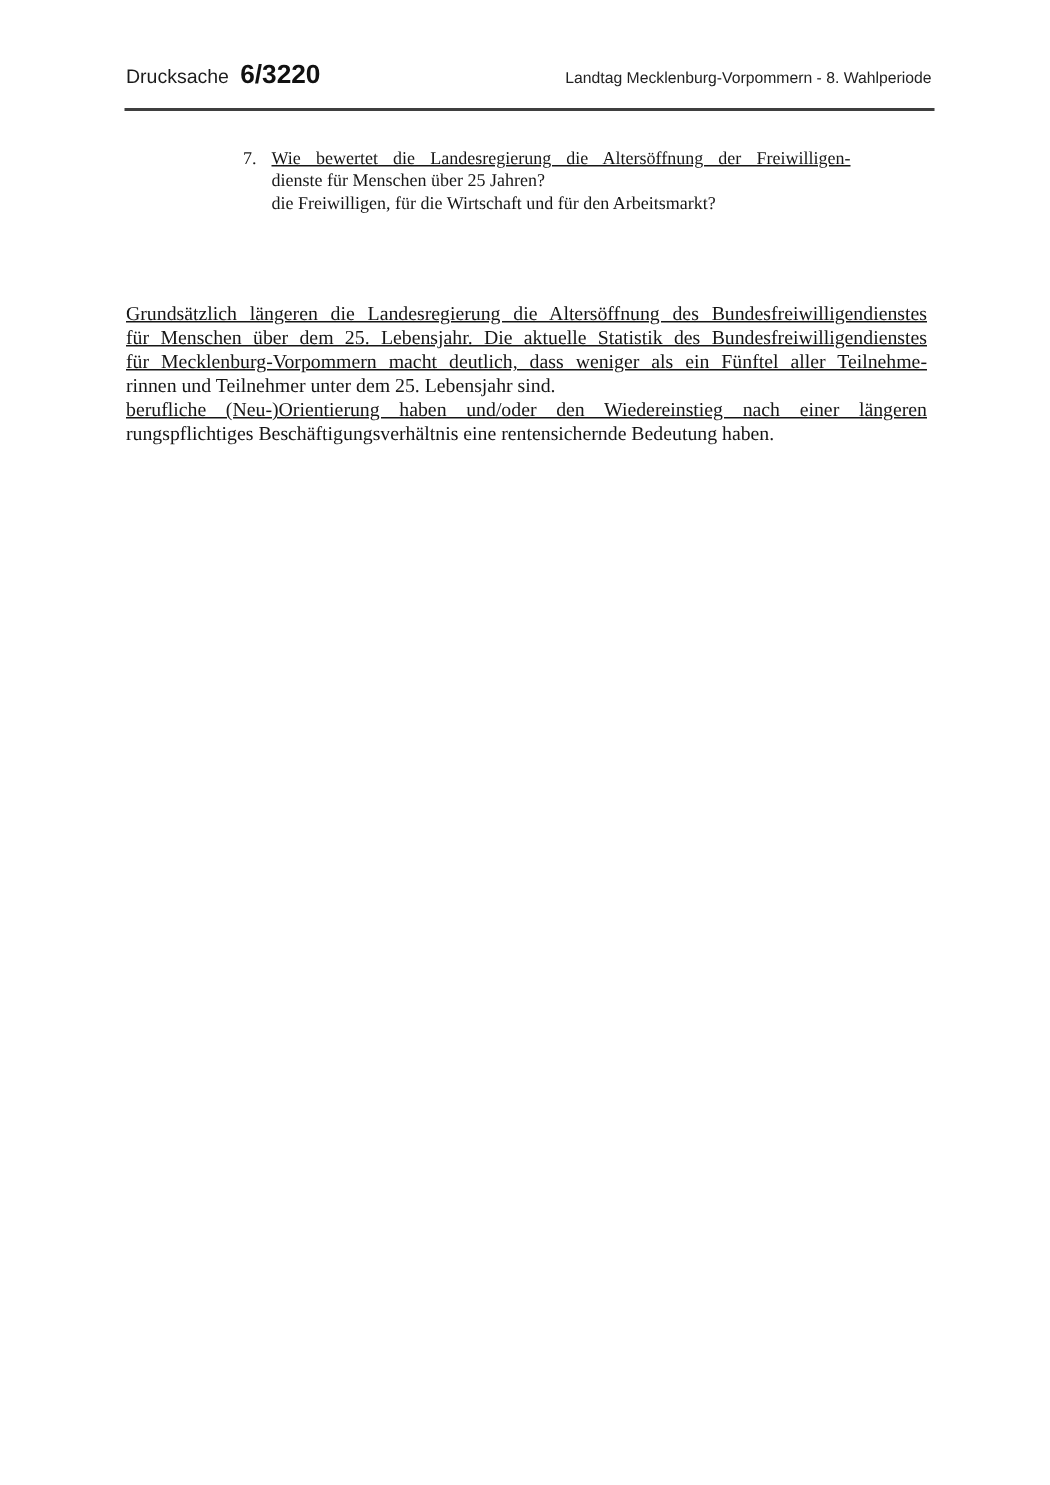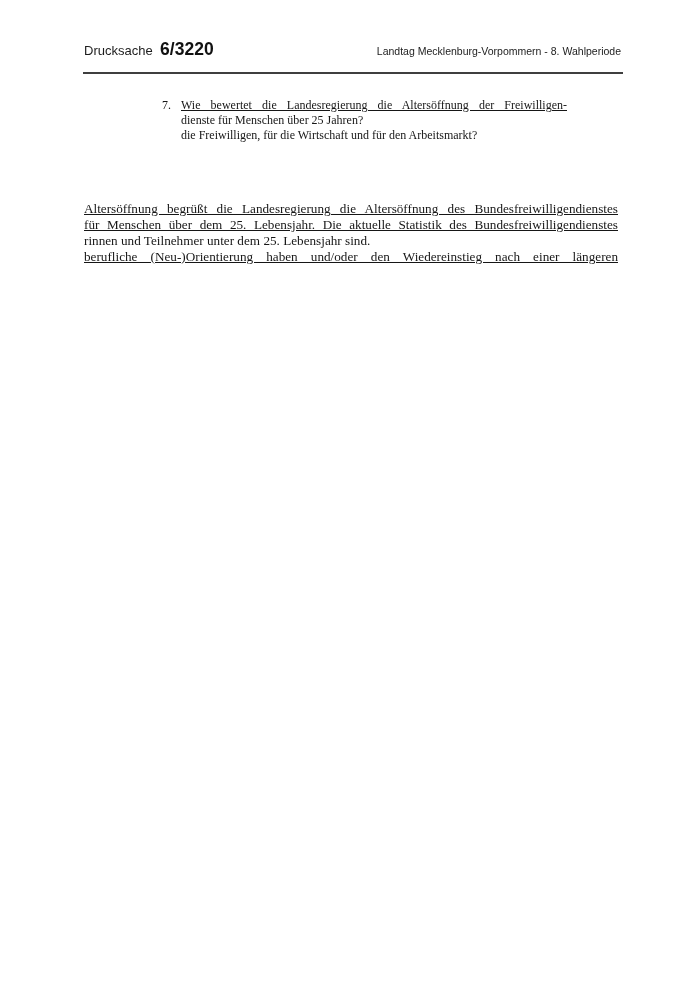--- a/index.html
+++ b/index.html
@@ -116,24 +116,26 @@
 
   <div class="question-block">
     <span class="q-number">7.</span>
     <div class="jline">Wie bewertet die Landesregierung die Altersöffnung der Freiwilligen-</div>
     <div class="lline">dienste für Menschen über 25 Jahren?</div>
     <div class="lline">die Freiwilligen, für die Wirtschaft und für den Arbeitsmarkt?</div>
   </div>
 
   <div class="body-text">
     <div>
-      <div class="jline">Altersöffnung begrüßt die Landesregierung die Altersöffnung des Bundesfreiwilligendienstes</div>
+      <div class="jline">Grundsätzlich längeren die Landesregierung die Altersöffnung des Bundesfreiwilligendienstes</div>
       <div class="jline">für Menschen über dem 25. Lebensjahr. Die aktuelle Statistik des Bundesfreiwilligendienstes</div>
+      <div class="jline">für Mecklenburg-Vorpommern macht deutlich, dass weniger als ein Fünftel aller Teilnehme-</div>
       <div class="lline">rinnen und Teilnehmer unter dem 25. Lebensjahr sind.</div>
     </div>
     <div>
       <div class="jline">berufliche (Neu-)Orientierung haben und/oder den Wiedereinstieg nach einer längeren</div>
+      <div class="lline">rungspflichtiges Beschäftigungsverhältnis eine rentensichernde Bedeutung haben.</div>
     </div>
   </div>
 
   <div class="page-number">4</div>
 
 </div>
 
 </body></html>

